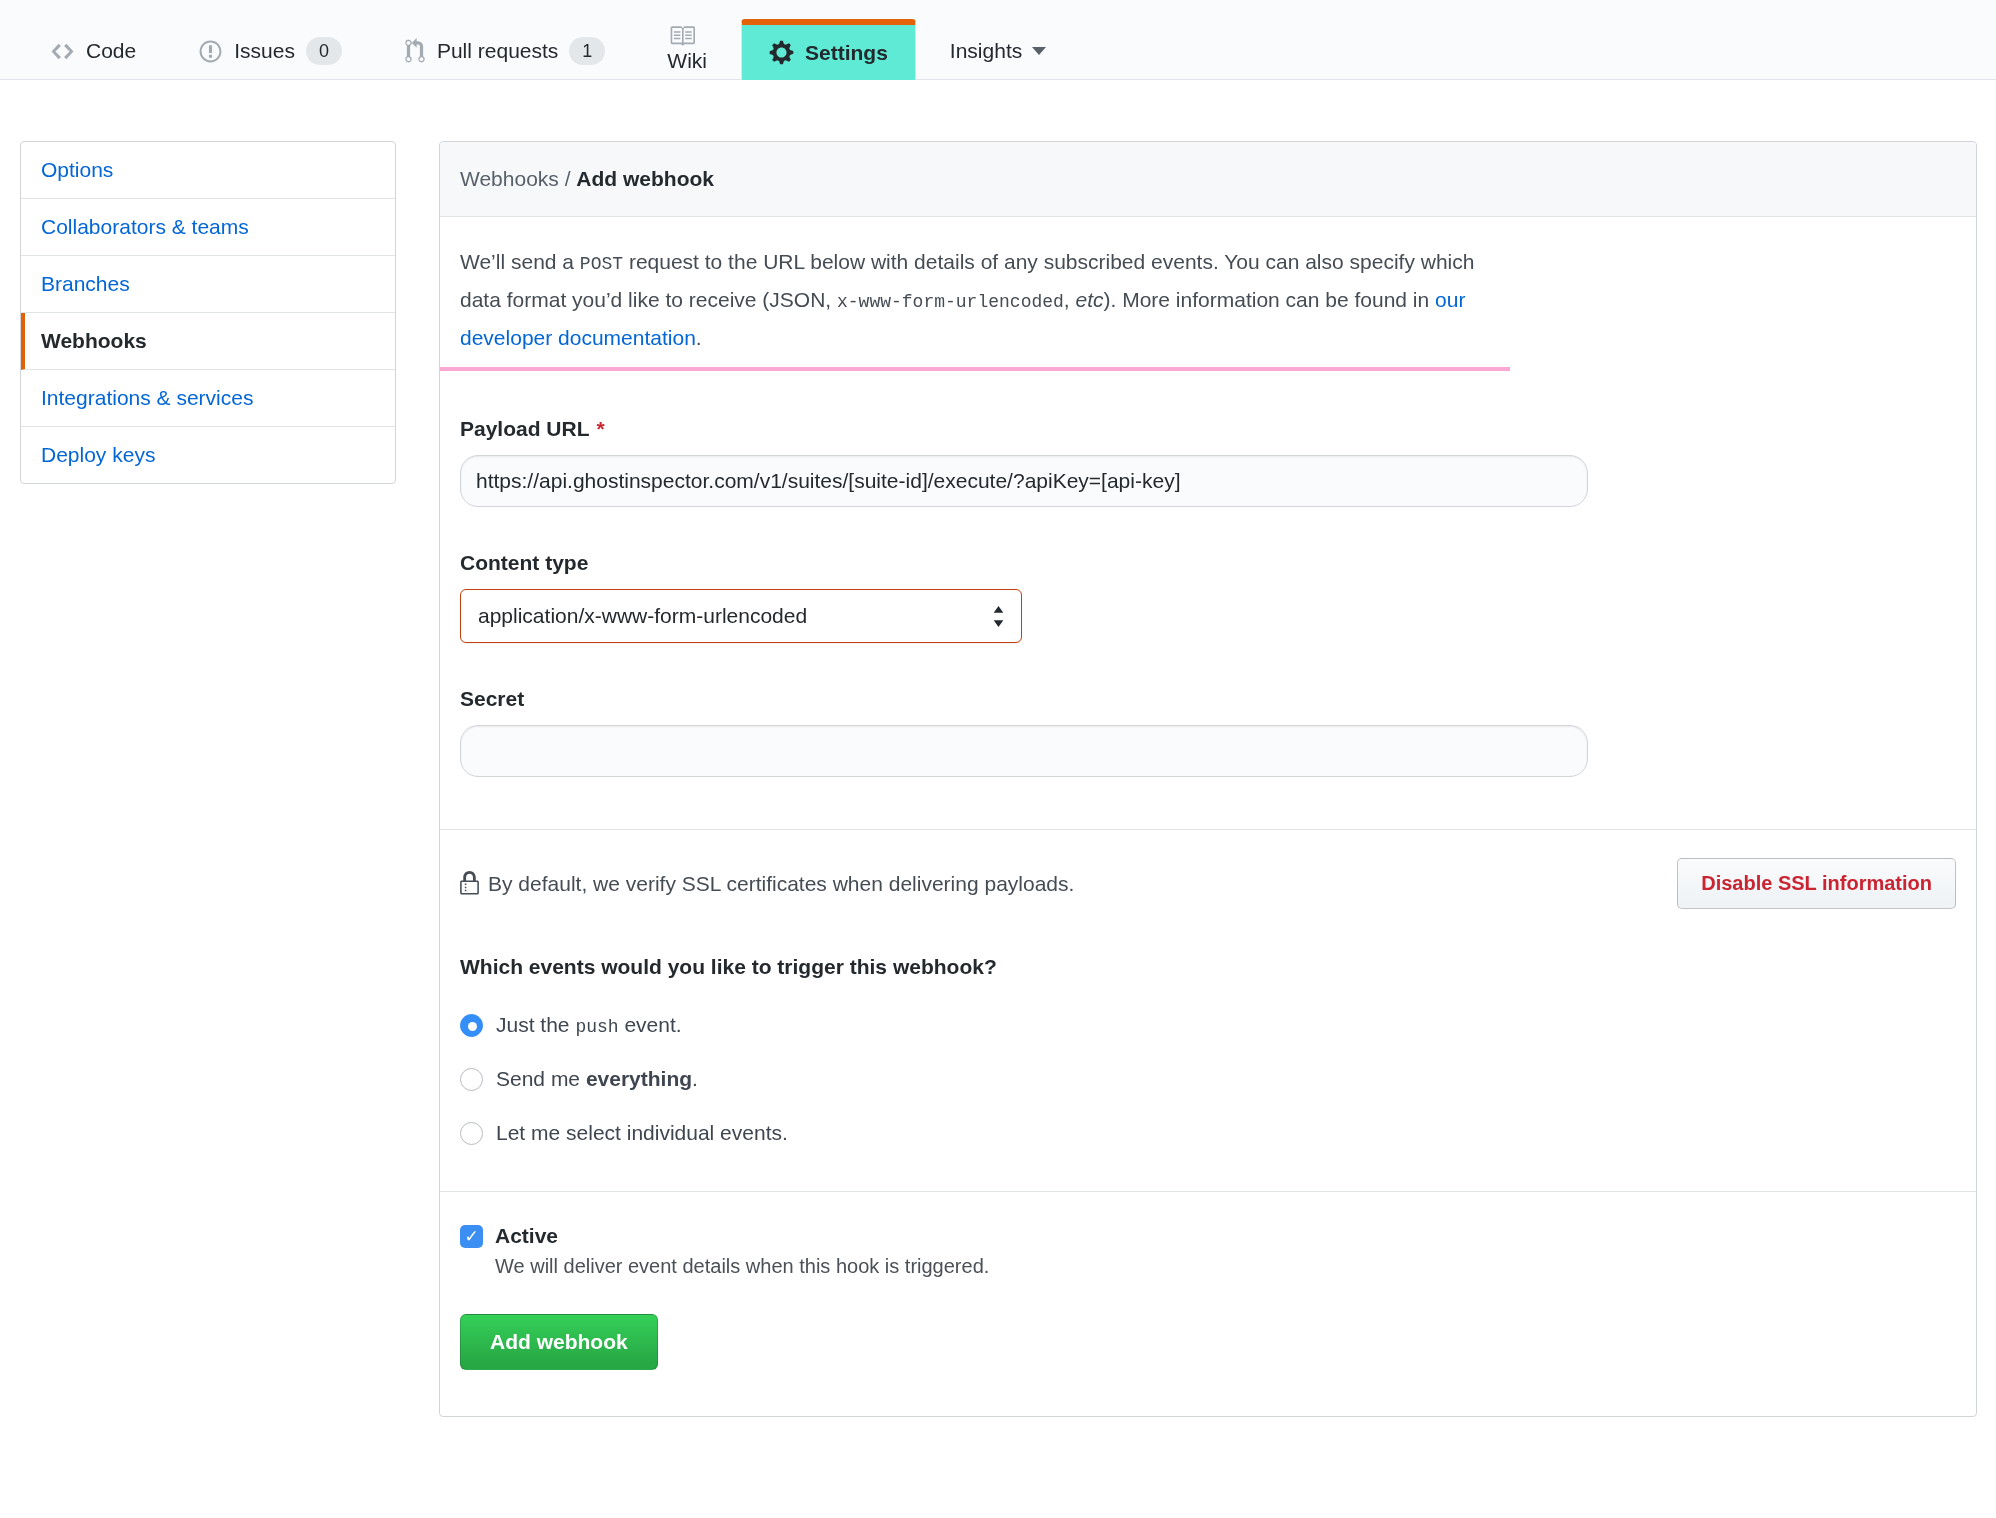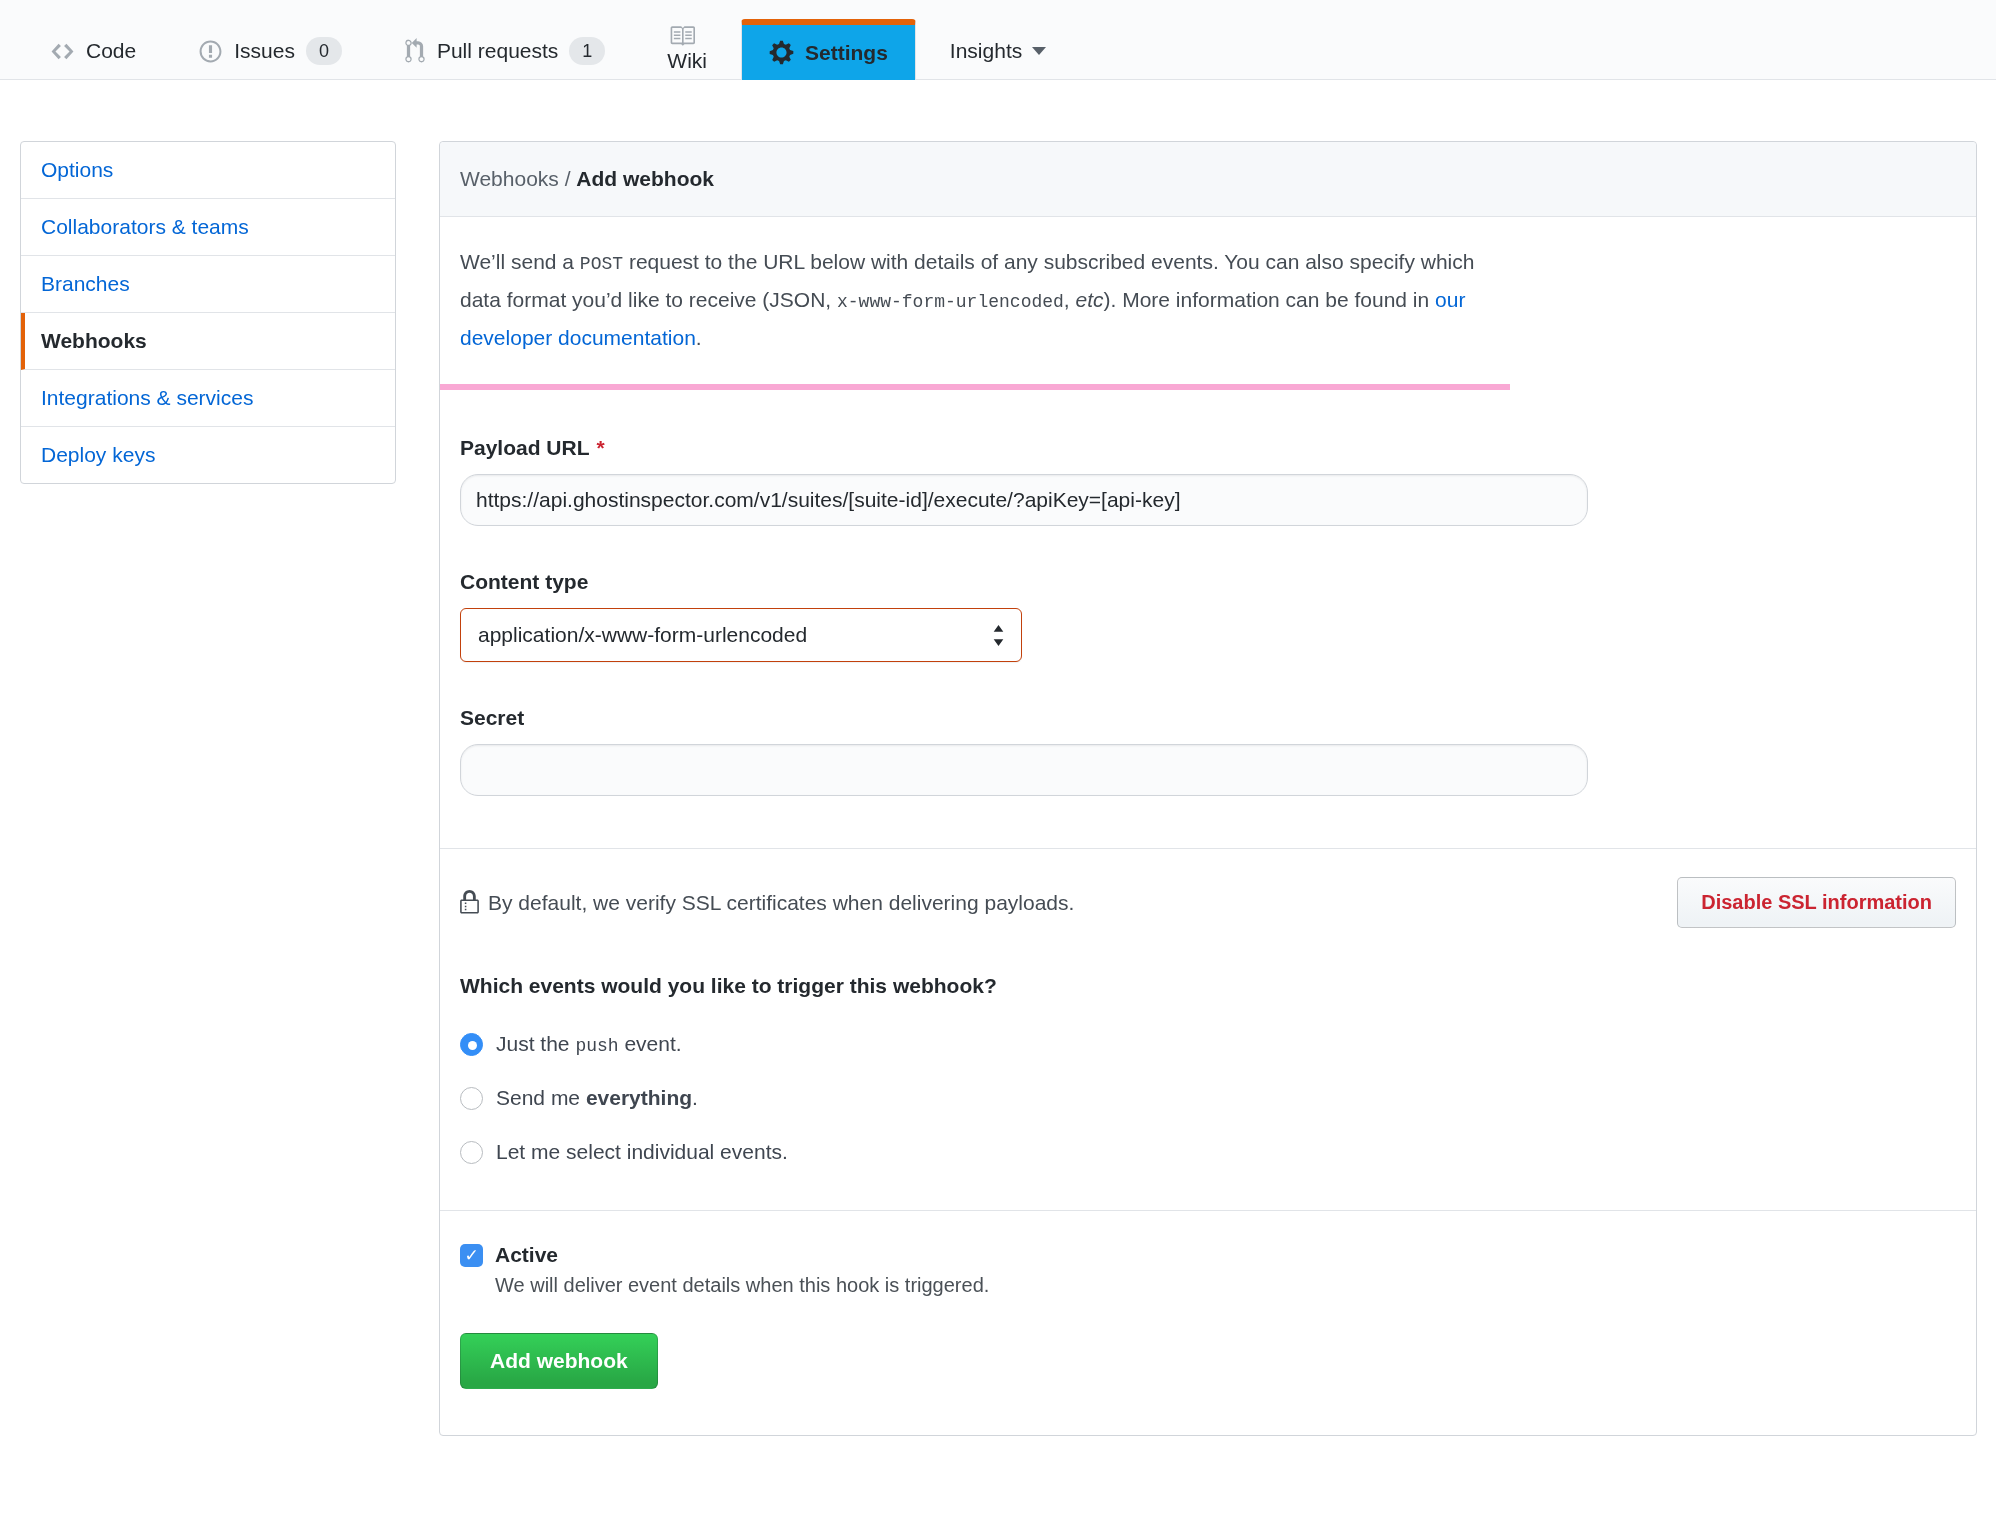--- a/index.html
+++ b/index.html
@@ -22,21 +22,21 @@
     display:flex; align-items:center; height:56px; margin-right:62px;
     color:#24292e; text-decoration:none; cursor:pointer; white-space:nowrap;
   }
   .tab .ticon { display:inline-flex; margin-right:11px; }
   .tab .ticon svg { fill:#a3aab1; }
   .counter {
     margin-left:11px; background:#e4e7ea; color:#24292e;
     border-radius:20px; padding:2px 13px; font-size:18px; line-height:24px;
   }
   .tab-active {
-    background:#0ea5e9; border:1px solid #e1e4e8; border-bottom:none;
+    background:#5eead4; border:1px solid #e1e4e8; border-bottom:none;
     border-top:6px solid #e36209; border-radius:4px 4px 0 0;
     padding:8px 27px; margin-right:34px; margin-bottom:-1px; height:61px;
     font-weight:bold; position:relative;
   }
   .tab-active .ticon svg { fill:#24292e; }
   .tab-wiki { margin-right:34px;flex-direction:column; }
   .caret-down {
     display:inline-block; margin-left:10px; width:0; height:0;
     border-left:7px solid transparent; border-right:7px solid transparent;
     border-top:8px solid #586069;
@@ -63,21 +63,21 @@
   
   .panel { flex:1; border:1px solid #d1d5da; border-radius:4px; background:#fff; }
   .panel-header {
     background:#f6f8fa; border-bottom:1px solid #e1e4e8;
     padding:25px 20px; border-radius:4px 4px 0 0;
     font-size:21px; color:#586069;
   }
   .panel-header b { color:#24292e; }
 
   .desc {
-    padding:27px 20px 29px; border-bottom:6px solid #f9a8d4;
+    padding:27px 20px 12px; border-bottom:4px solid #f9a8d4;
     line-height:35px; color:#454c54; max-width:1070px;
   }
   .desc code { font-size:18px; color:#454c54; }
   .desc .etc { font-style:italic; }
   a.blue-link { color:#0366d6; text-decoration:none; cursor:pointer; }
 
   
   .form-section { padding:46px 20px 8px; }
   .form-group { margin-bottom:44px; }
   .form-label { font-size:21px; font-weight:bold; color:#24292e; margin-bottom:14px; }

